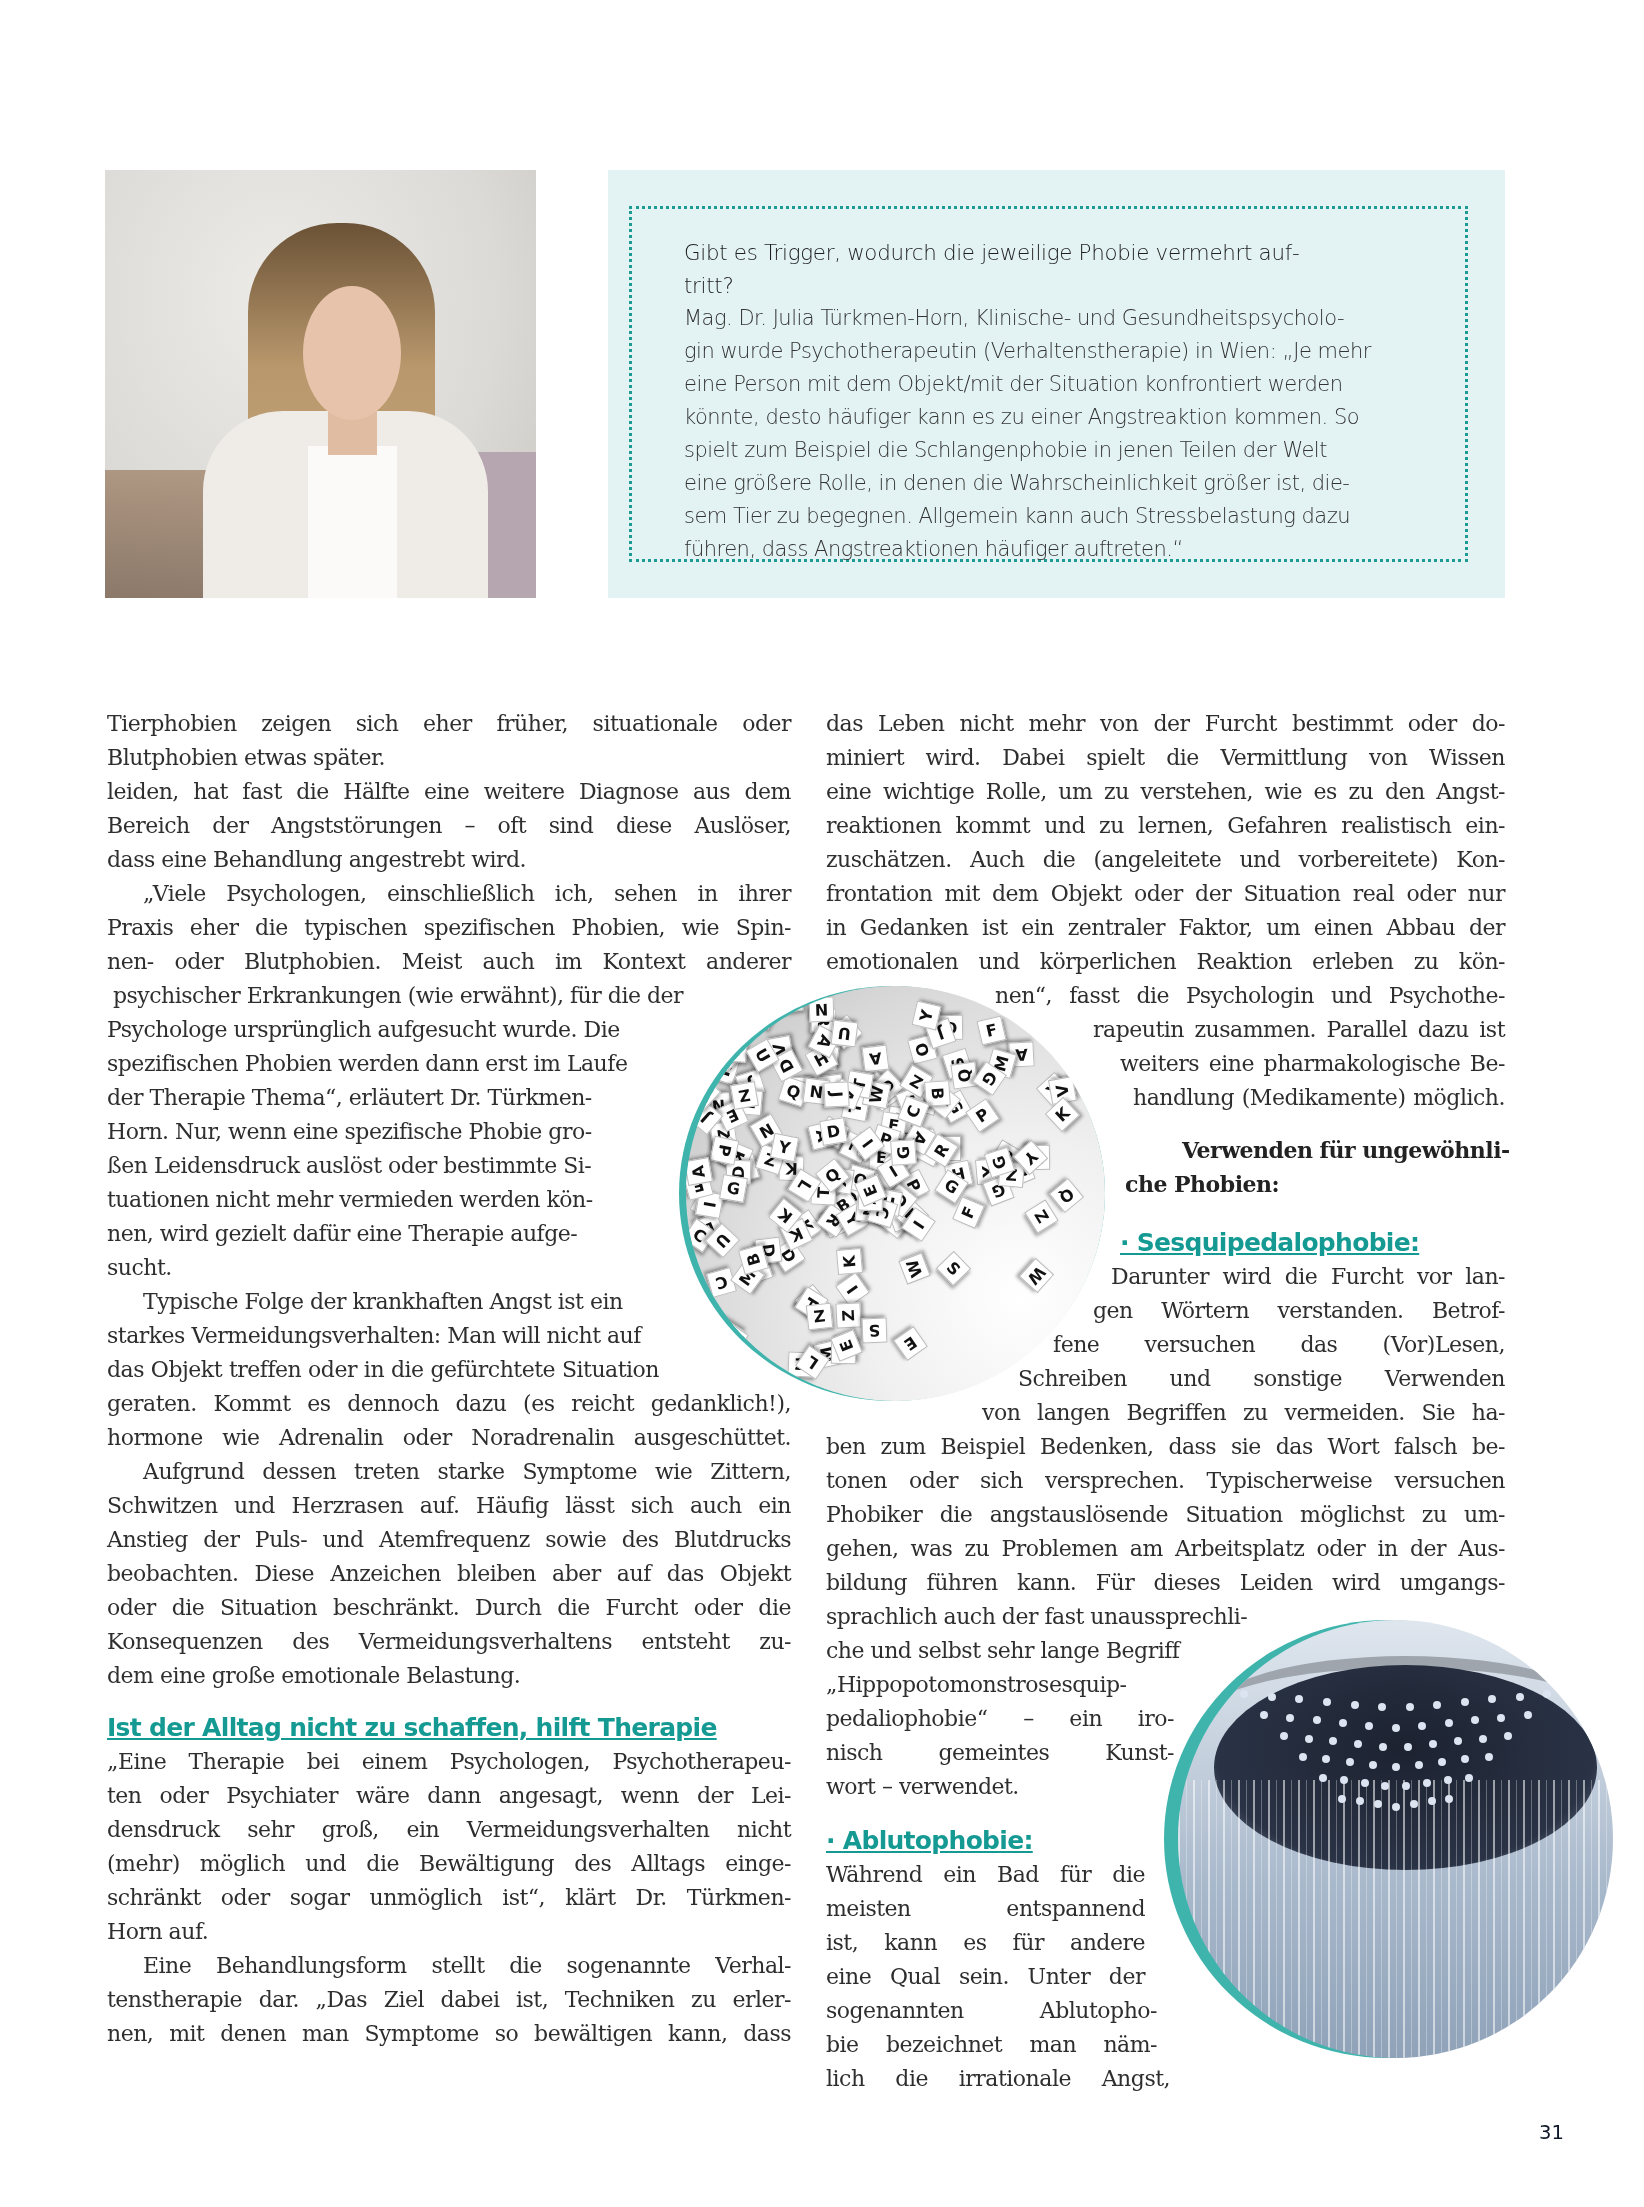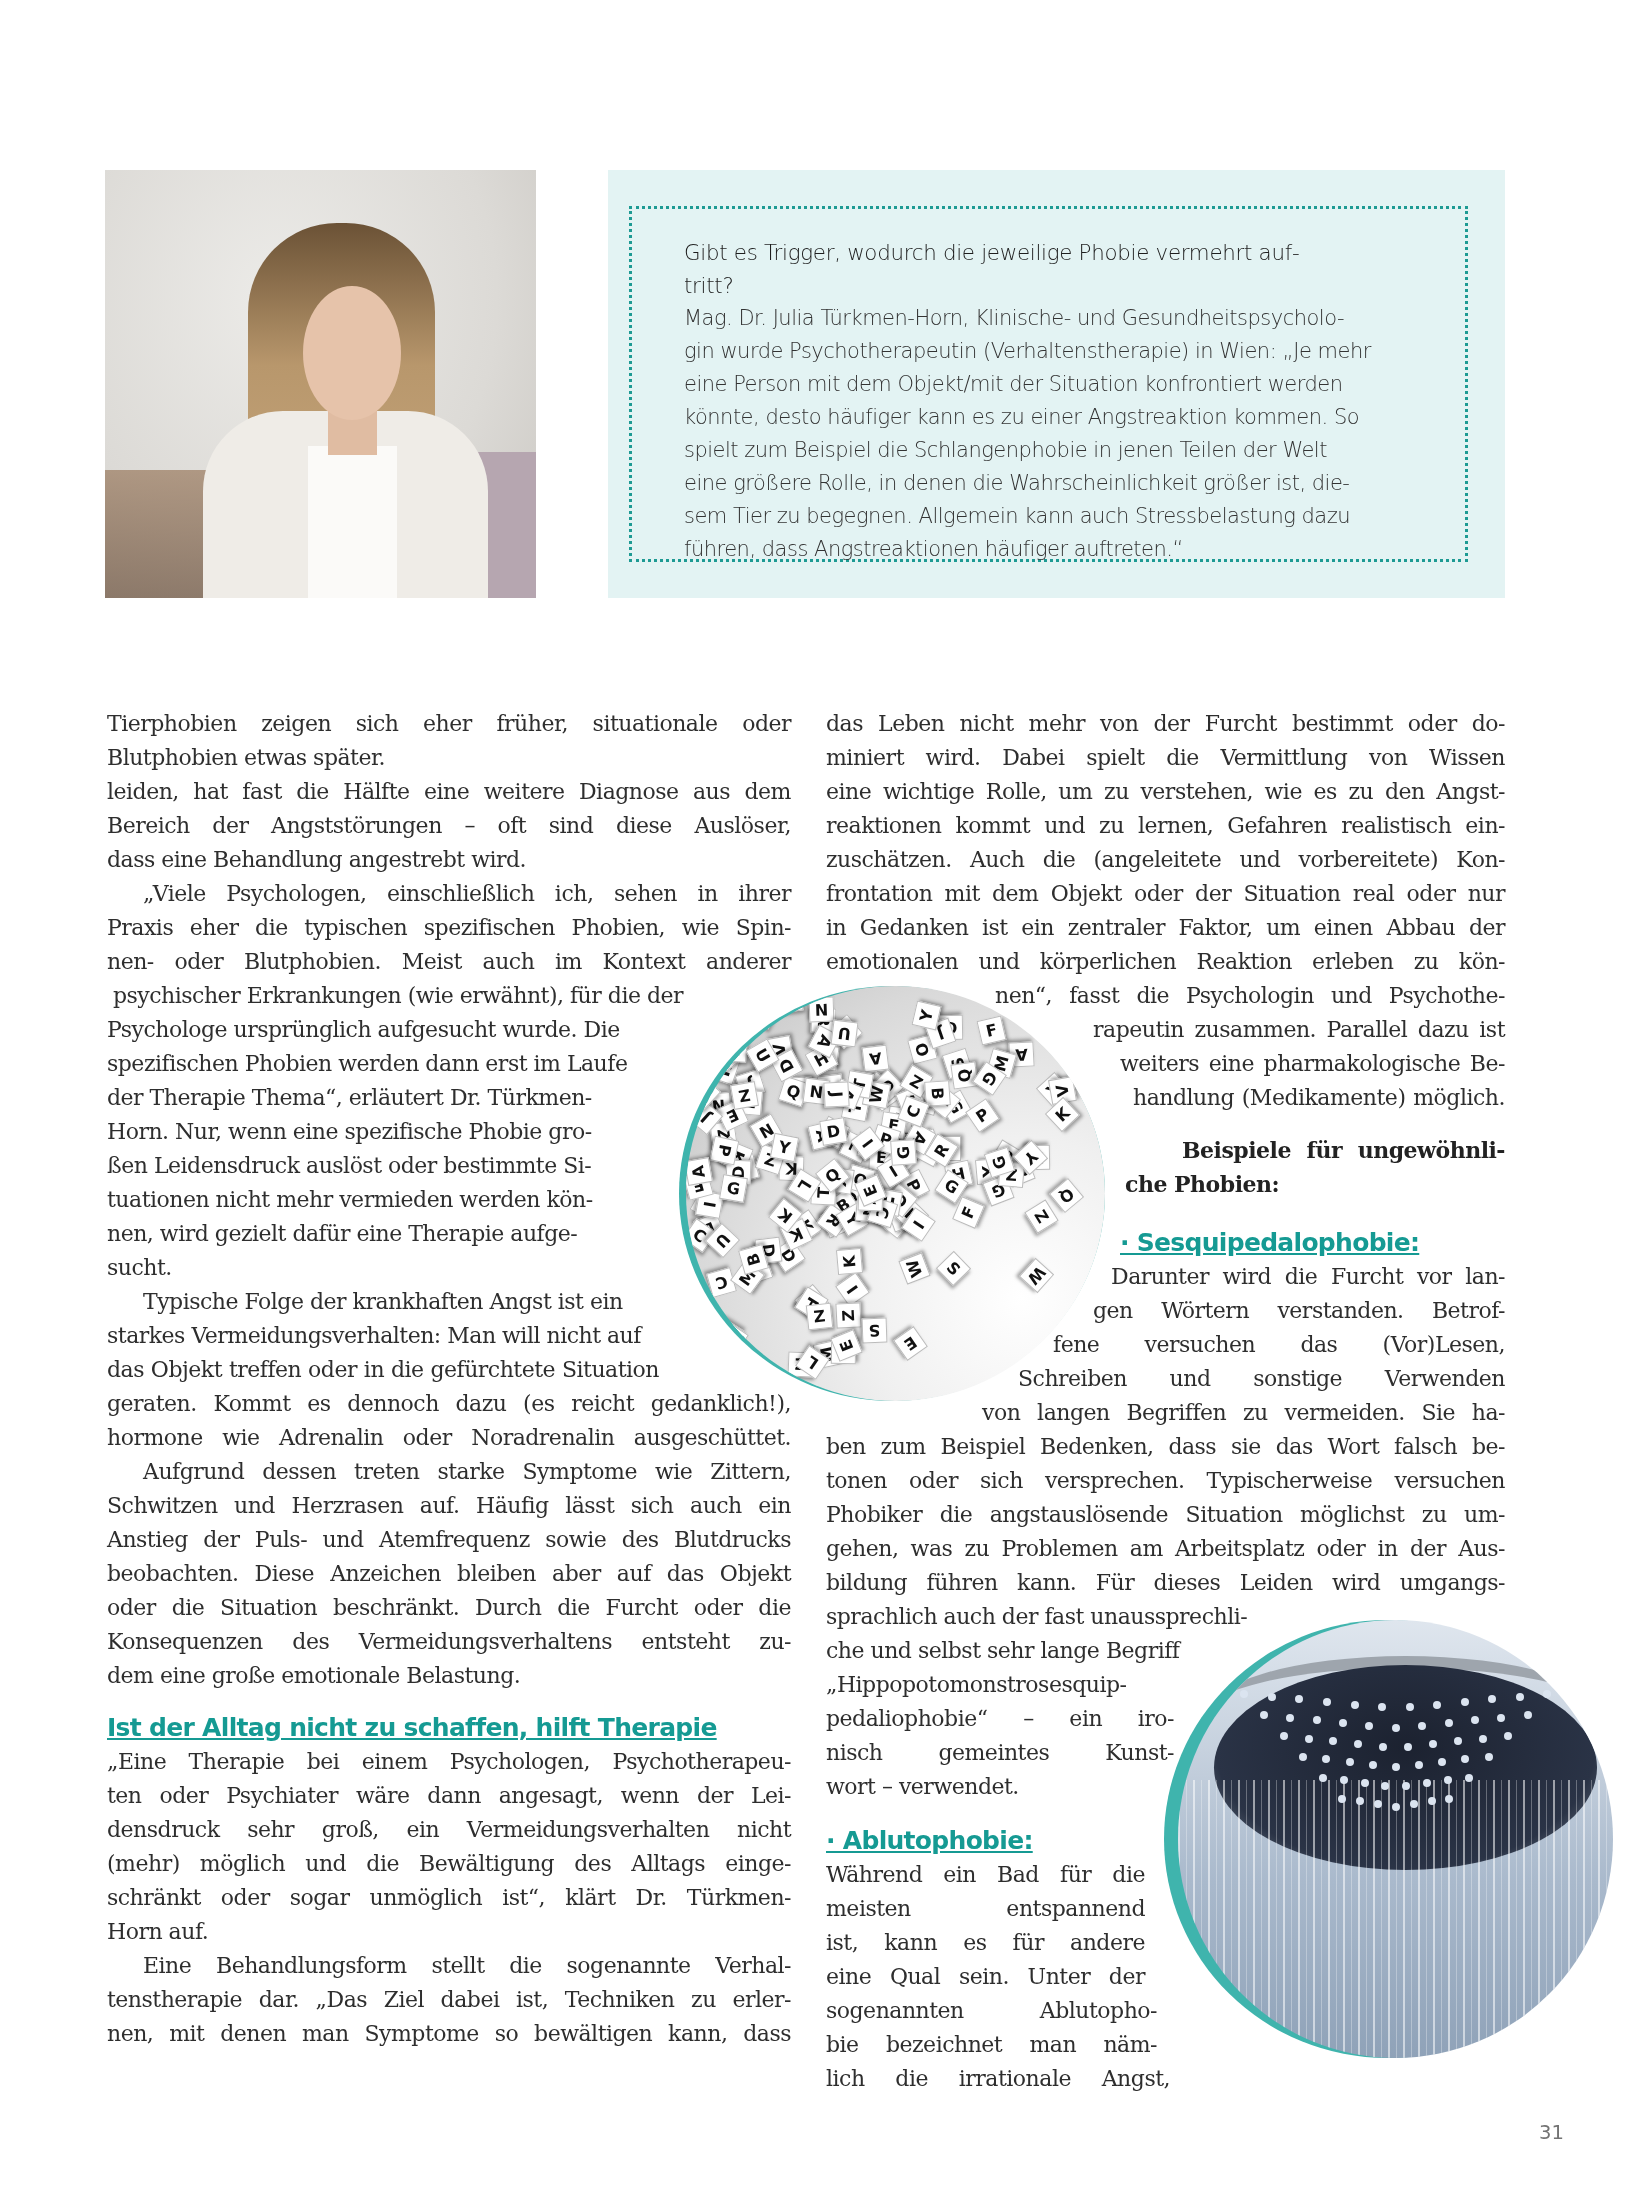--- a/index.html
+++ b/index.html
@@ -31,21 +31,21 @@
   .circle{position:absolute;border-radius:50%;overflow:hidden;}
   .letters{left:686px;top:986px;width:419px;height:415px;background:radial-gradient(circle at 80% 75%,#ffffff 0%,#f0f0f0 35%,#d9d9d9 70%,#bdbdbd 100%);}
   .crescent1{position:absolute;left:679px;top:986px;width:426px;height:415px;border-radius:50%;background:#3fb4ad;}
   .letters .tile{position:absolute;width:23px;height:23px;background:#fff;border:0.9px solid #bbb;box-shadow:1.8px 2.7px 3.6px rgba(0,0,0,.35);font-family:"DejaVu Sans",sans-serif;font-weight:bold;font-size:16px;line-height:23px;text-align:center;color:#111;}
   .shower{left:1178px;top:1620px;width:435px;height:438px;background:linear-gradient(180deg,#dfe6ee 0%,#c6d1de 30%,#a9b9cc 60%,#8fa2b8 100%);}
   .crescent2{position:absolute;left:1164px;top:1620px;width:446px;height:438px;border-radius:50%;background:#3fb4ad;}
   .shower .head{position:absolute;left:36px;top:45px;width:383px;height:205px;border-radius:50%;background:radial-gradient(ellipse at 50% 40%,#1c2230 0%,#2a3346 70%,#6f7a88 90%,#c5ccd4 100%);}
   .shower .rim{position:absolute;left:27px;top:36px;width:401px;height:107px;border-radius:50% 50% 0 0;border-top:12.5px solid #9ea5ad;}
   .shower .streams{position:absolute;left:0;top:160px;width:100%;height:285px;background:repeating-linear-gradient(90deg,rgba(255,255,255,.55) 0 1.8px,rgba(255,255,255,0) 1.8px 8px,rgba(255,255,255,.3) 8px 9px,rgba(255,255,255,0) 9px 15px);}
   .shower .dot{position:absolute;width:8px;height:8px;border-radius:50%;background:#dbe4f0;}
-  .pagenum{position:absolute;left:1539px;top:2121px;font-family:"DejaVu Sans",sans-serif;font-size:19.6px;color:#737373;}
+  .pagenum{position:absolute;left:1539px;top:2121px;font-family:"DejaVu Sans",sans-serif;font-size:19.6px;color:#0f172a;}
 </style>
 </head>
 <body>
 
 <div class="photo">
   <div class="wall"></div>
   <div class="floor"></div>
   <div class="sofa"></div>
   <div class="hair"></div>
   <div class="body"></div>
@@ -358,21 +358,21 @@
     <span class="ln2 just" style="margin-left:0px;width:679px;">reaktionen kommt und zu lernen, Gefahren realistisch ein-</span>
     <span class="ln2 just" style="margin-left:0px;width:679px;">zuschätzen. Auch die (angeleitete und vorbereitete) Kon-</span>
     <span class="ln2 just" style="margin-left:0px;width:679px;">frontation mit dem Objekt oder der Situation real oder nur</span>
     <span class="ln2 just" style="margin-left:0px;width:679px;">in Gedanken ist ein zentraler Faktor, um einen Abbau der</span>
     <span class="ln2 just" style="margin-left:0px;width:679px;">emotionalen und körperlichen Reaktion erleben zu kön-</span>
     <span class="ln2 just" style="margin-left:169px;width:510px;">nen“, fasst die Psychologin und Psychothe-</span>
     <span class="ln2 just" style="margin-left:267px;width:412px;">rapeutin zusammen. Parallel dazu ist</span>
     <span class="ln2 just" style="margin-left:294px;width:385px;">weiters eine pharmakologische Be-</span>
     <span class="ln2 just" style="margin-left:307px;width:372px;">handlung (Medikamente) möglich.</span>
     <span class="ln2" style="height: 18px;"></span>
-    <span class="ln2 bold-h just" style="margin-left:356px;width:323px;">Beispiele für ungewöhnli-</span>
+    <span class="ln2 bold-h just" style="margin-left:356px;width:323px;">Verwenden für ungewöhnli-</span>
     <span class="ln2 bold-h" style="margin-left:299px;width:381px;">che Phobien:</span>
     <span class="ln2" style="height: 25px;"></span>
     <span class="ln2 teal-h" style="margin-left:294px;">· Sesquipedalophobie:</span>
     <span class="ln2 just" style="margin-left:285px;width:394px;">Darunter wird die Furcht vor lan-</span>
     <span class="ln2 just" style="margin-left:267px;width:412px;">gen Wörtern verstanden. Betrof-</span>
     <span class="ln2 just" style="margin-left:227px;width:452px;">fene versuchen das (Vor)Lesen,</span>
     <span class="ln2 just" style="margin-left:192px;width:487px;">Schreiben und sonstige Verwenden</span>
     <span class="ln2 just" style="margin-left:156px;width:523px;">von langen Begriffen zu vermeiden. Sie ha-</span>
     <span class="ln2 just" style="margin-left:0px;width:679px;">ben zum Beispiel Bedenken, dass sie das Wort falsch be-</span>
     <span class="ln2 just" style="margin-left:0px;width:679px;">tonen oder sich versprechen. Typischerweise versuchen</span>

